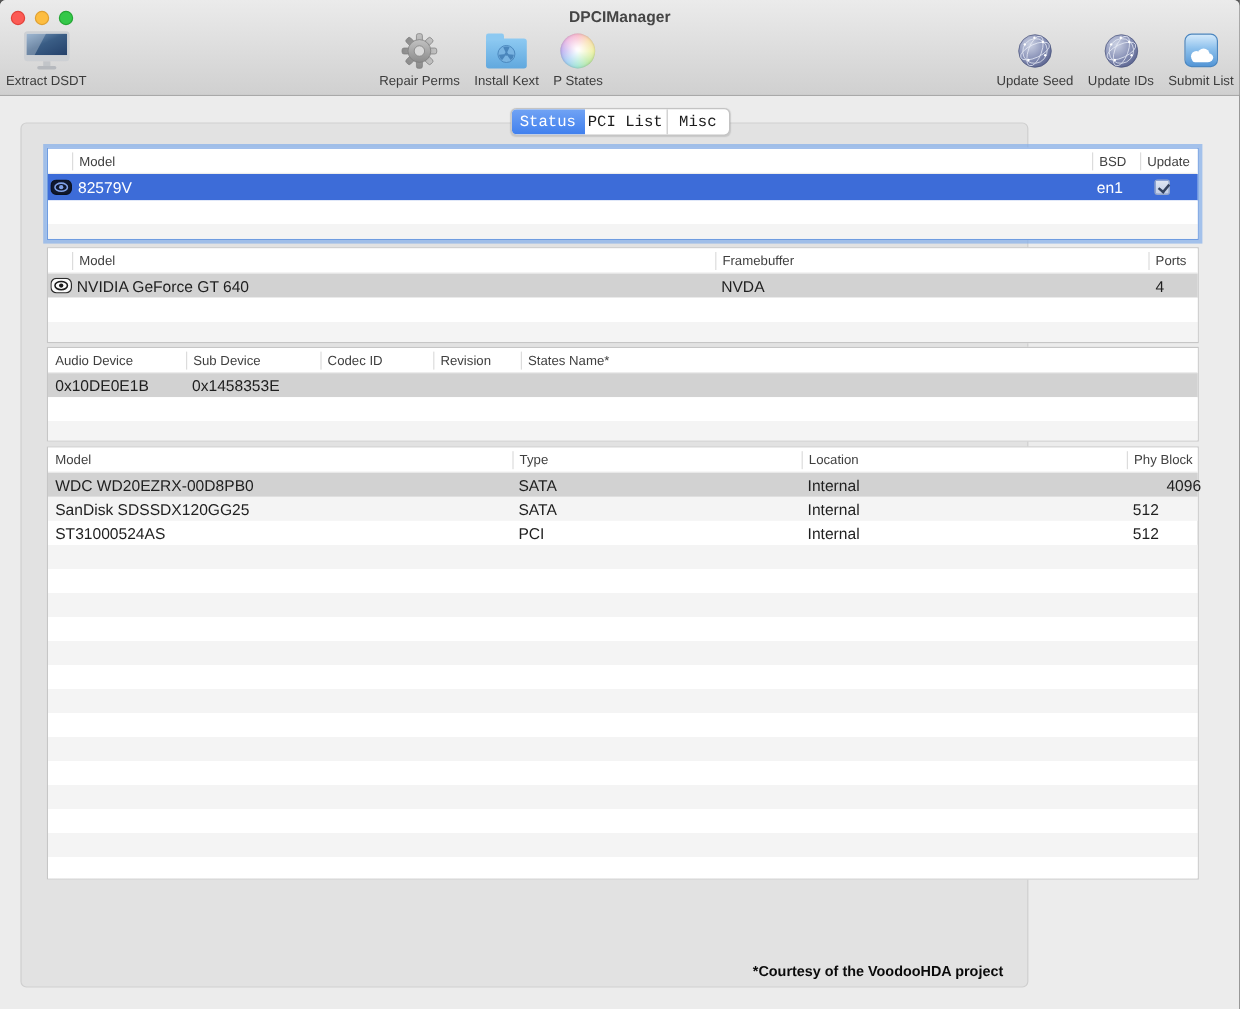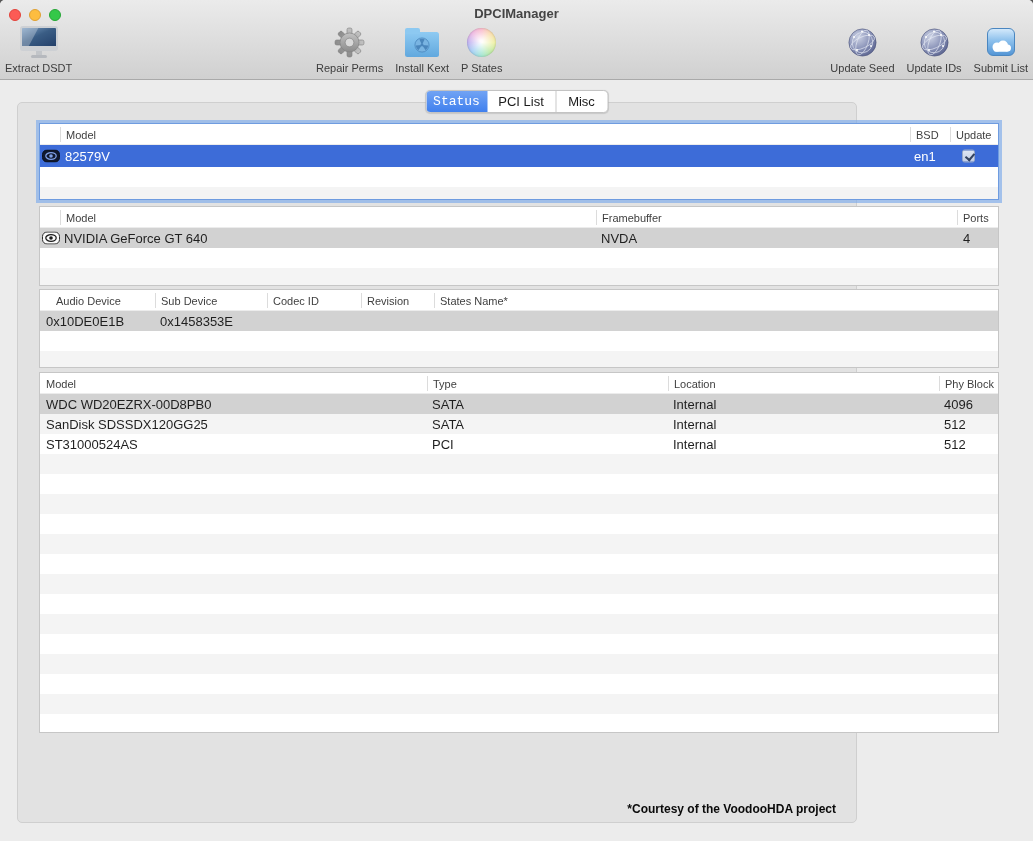--- a/index.html
+++ b/index.html
@@ -69,21 +69,21 @@
     position:absolute;left:17px;top:102px;width:840px;height:721px;
     background:#e2e2e2;border:1px solid #cfcfcf;border-radius:5px;box-sizing:border-box;
   }
   .segctrl{
     position:absolute;left:50%;top:90px;transform:translateX(-50%);
     display:flex;background:#fff;border:1px solid #c3c3c3;border-radius:5px;
     overflow:hidden;z-index:5;box-shadow:0 0.5px 1px rgba(0,0,0,.12);
   }
   .seg{height:21px;line-height:21px;text-align:center;font-size:13px;color:#1c1c1c;cursor:default;}
   .seg.sel{background:linear-gradient(#71a3f4,#4080ee);color:#fff;font-family:Liberation Mono, monospace;}
-  .seg + .seg{border-left:1px solid #c9c9c9;}
+  .seg + .seg{border-left:1px solid #c9c9c9;font-family:Liberation Mono, monospace;}
   .seg.sel + .seg{border-left:none;}
   .seg.w1{width:61px;}.seg.w2{width:68px;}.seg.w3{width:51px;}
   
   .tbl{position:absolute;left:21px;width:958px;background:#fff;
     border:1px solid #c6c6c6;box-sizing:content-box;}
   .tbl.focused{border:1px solid #6f9ce0;box-shadow:0 0 0 3px rgba(125,170,235,.65);}
   .thead{position:relative;height:21px;background:#fff;border-bottom:1px solid #ececec;box-sizing:border-box;}
   .hc{position:absolute;top:3px;bottom:2px;font-size:11px;color:#3f3f3f;
     padding-left:5px;white-space:nowrap;display:flex;align-items:center;}
   .hc.sep{border-left:1px solid #dcdcdc;}
@@ -289,21 +289,21 @@
         </span>
         <span class="tc" style="left:24px;">NVIDIA GeForce GT 640</span>
         <span class="tc" style="left:561px;">NVDA</span>
         <span class="tc" style="left:923px;">4</span>
       </div>
       <div class="tfill" style="top:41px;"></div>
     </div>
 
     <div class="tbl" style="top:186px;height:77px;">
       <div class="thead">
-        <span class="hc" style="left:0;padding-left:16px;">Audio Device</span>
+        <span class="hc" style="left:0;padding-left:6px;">Audio Device</span>
         <span class="hc sep" style="left:115px;">Sub Device</span>
         <span class="hc sep" style="left:227px;">Codec ID</span>
         <span class="hc sep" style="left:321px;">Revision</span>
         <span class="hc sep" style="left:394px;">States Name*</span>
       </div>
       <div class="trow sel-gray">
         <span class="tc" style="left:6px;">0x10DE0E1B</span>
         <span class="tc" style="left:120px;">0x1458353E</span>
       </div>
       <div class="tfill" style="top:41px;"></div>
@@ -313,21 +313,21 @@
       <div class="thead">
         <span class="hc" style="left:0;padding-left:6px;">Model</span>
         <span class="hc sep" style="left:387px;">Type</span>
         <span class="hc sep" style="left:628px;">Location</span>
         <span class="hc sep" style="left:899px;">Phy Block</span>
       </div>
       <div class="trow sel-gray">
         <span class="tc" style="left:6px;">WDC WD20EZRX-00D8PB0</span>
         <span class="tc" style="left:392px;">SATA</span>
         <span class="tc" style="left:633px;">Internal</span>
-        <span class="tc" style="left:904px;">4096</span>
+        <span class="tc" style="left:932px;">4096</span>
       </div>
       <div class="trow stripe">
         <span class="tc" style="left:6px;">SanDisk SDSSDX120GG25</span>
         <span class="tc" style="left:392px;">SATA</span>
         <span class="tc" style="left:633px;">Internal</span>
         <span class="tc" style="left:904px;">512</span>
       </div>
       <div class="trow">
         <span class="tc" style="left:6px;">ST31000524AS</span>
         <span class="tc" style="left:392px;">PCI</span>

